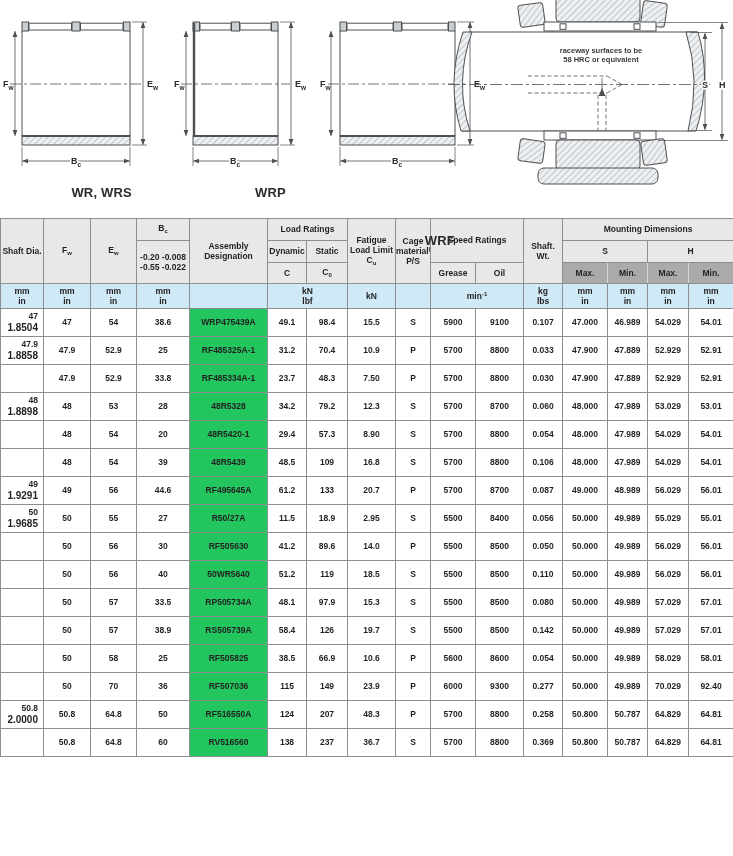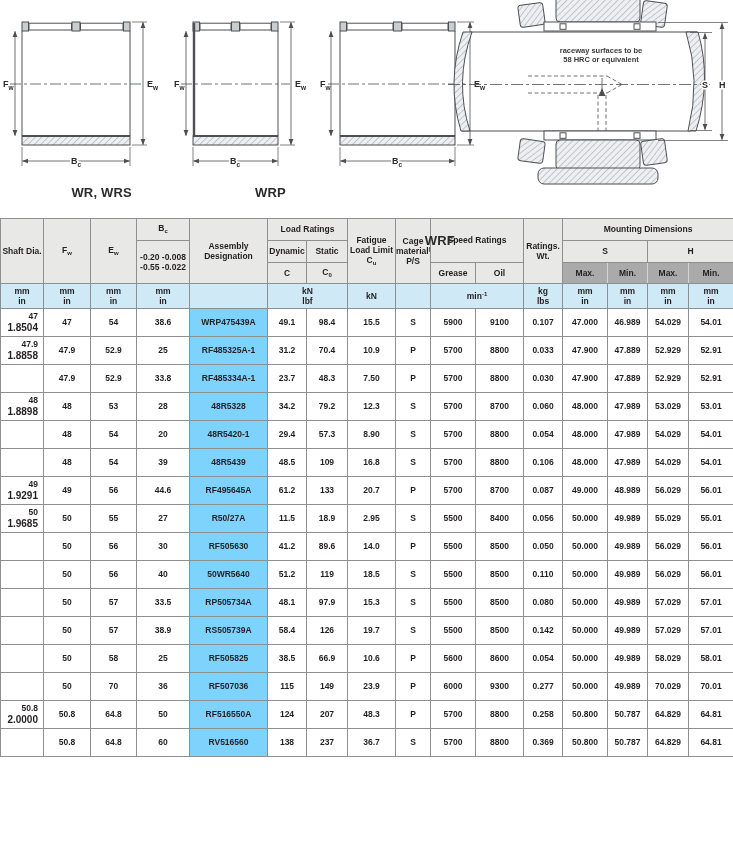--- a/index.html
+++ b/index.html
@@ -28,21 +28,21 @@
   .spec th, .spec td {
     border:1px solid #8d9091; padding:0; margin:0;
     text-align:center; vertical-align:middle;
     font-weight:bold; font-size:8.5px; line-height:1.2; color:#231f20;
     overflow:hidden;
   }
   .spec th { background:#e8e8e7; }
   .spec th.gray { background:#a9aaa9; border-left-color:#d6d6d6; border-right-color:#d6d6d6; }
   .spec tr.units td { background:#cfe9f6; }
   .spec tbody td { background:#fff; }
-  .spec tbody td.desig { background:#7dd3fc; }
+  .spec tbody td.desig { background:#22c55e; }
   .spec tbody td.shaft { text-align:right; padding-right:5px; }
   .shaft .inv { font-size:10px; }
   .tol { font-size:7.5px; line-height:1.25; }
   .spec sub { font-size:6px; vertical-align:-2px; }
   .spec sup { font-size:6px; vertical-align:3px; }
   tr.hr-a { height:22px; } tr.hr-b { height:22px; } tr.hr-c { height:21px; }
   tr.units { height:25px;margin-top:15px; }
   tbody.data tr { height:28px; }
 </style>
 </head>
@@ -218,21 +218,21 @@
           <div>Load Limit</div>
           <div><span>C</span><sub>u</sub></div>
         </th>
         <th rowspan="3">
           <div>Cage</div>
           <div><span>material</span><sup>(1)</sup></div>
           <div>P/S</div>
         </th>
         <th colspan="2" rowspan="2">Speed Ratings</th>
         <th rowspan="3">
-          <div>Ratings.</div>
+          <div>Shaft.</div>
           <div>Wt.</div>
         </th>
         <th colspan="4">Mounting Dimensions</th>
       </tr>
       <tr class="hr-b">
         <th rowspan="2" class="tol">
           <div>-0.20 -0.008</div>
           <div>-0.55 -0.022</div>
         </th>
         <th>Dynamic</th>
@@ -583,21 +583,21 @@
     <td>115</td>
     <td>149</td>
     <td>23.9</td>
     <td>P</td>
     <td>6000</td>
     <td>9300</td>
     <td>0.277</td>
     <td>50.000</td>
     <td>49.989</td>
     <td>70.029</td>
-    <td>70.01</td>
+    <td>92.40</td>
   </tr>
         <tr>
     <td class="shaft">
       <div class="mmv">50.8</div>
       <div class="inv">2.0000</div>
     </td>
     <td>50.8</td>
     <td>64.8</td>
     <td>50</td>
     <td class="desig">RF516550A</td>

